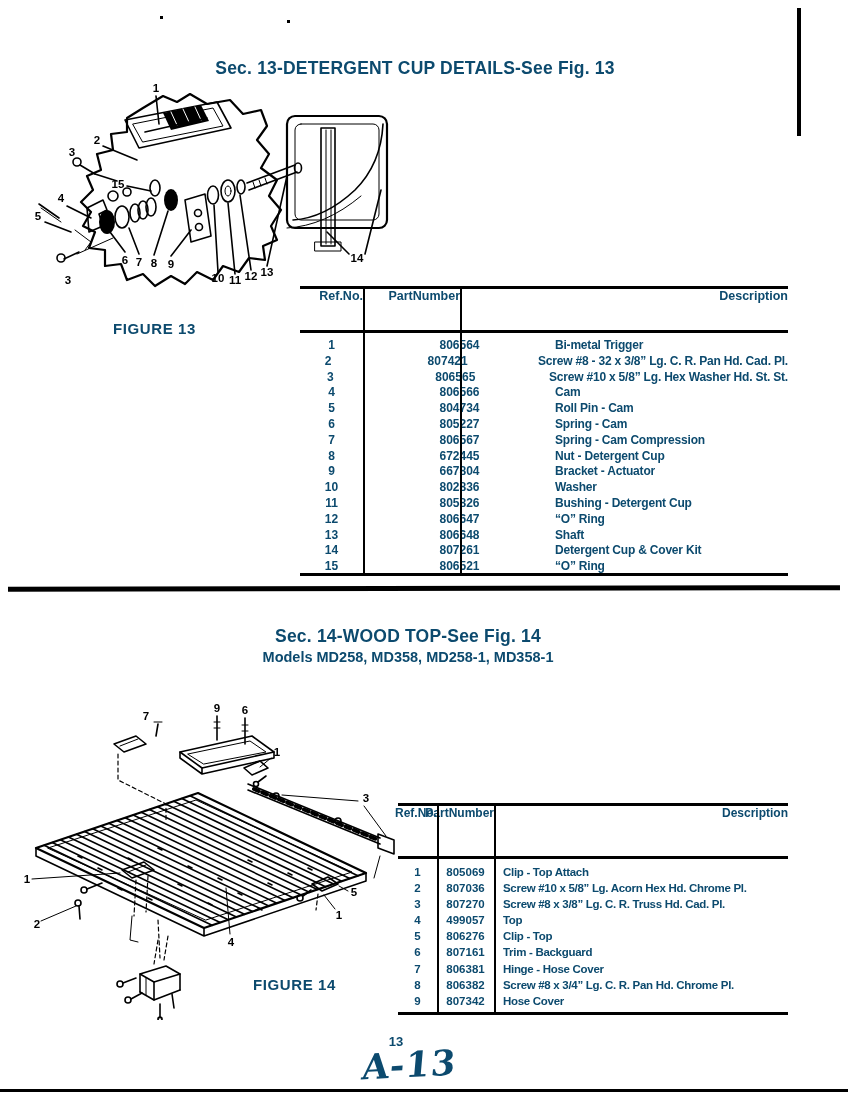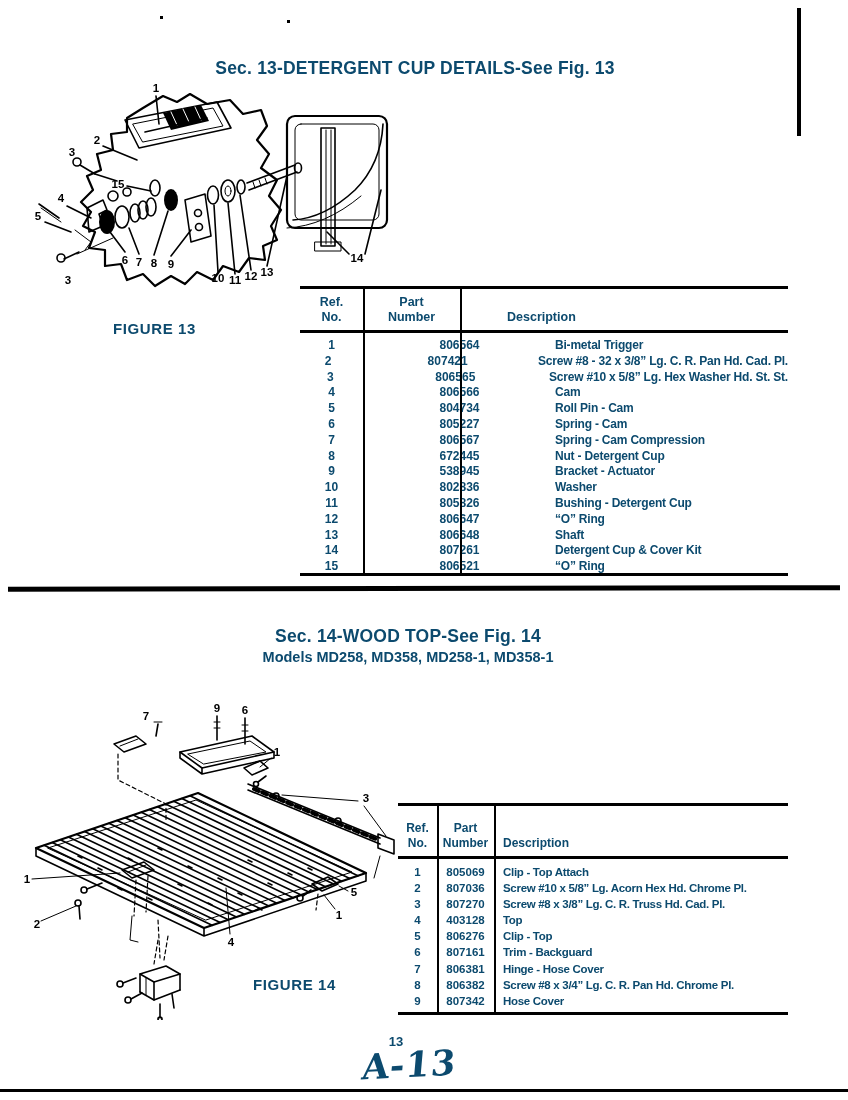--- a/index.html
+++ b/index.html
@@ -15,21 +15,21 @@
   .subtitle {
     font-weight:bold; font-size:14.5px; text-align:center; width:816px; left:0;
   }
   .figcap { font-weight:bold; font-size:15px; letter-spacing:0.6px; }
   .rule-h { background:#000; }
 
   
   .ptable { position:absolute; border-top:3px solid #000; border-bottom:3px solid #000; box-sizing:border-box; }
   .ptable .vline { position:absolute; top:0; bottom:0; width:2px; background:#000; }
   .ptable .head { display:flex; border-bottom:3px solid #000; box-sizing:border-box; font-weight:bold; }
-  .ptable .hcell { display:flex; flex-direction:column; justify-content:flex-end; text-align:center; line-height:15px; padding-bottom:5px; }
+  .ptable .hcell { display:flex; justify-content:flex-end; text-align:center; line-height:15px; padding-bottom:5px; }
   .ptable .rows { padding-top:5px; }
   .ptable .row { display:flex; font-weight:bold; }
 
   .t1 { font-size:12.5px; }
   .t1 .head { height:44px; }
   .t1 .hcell.c1 { width:63px; }
   .t1 .hcell.c2 { width:97px; }
   .t1 .hcell.c3 { flex:1; text-align:left; padding-left:47px; }
   .t1 .row { height:15.8px; line-height:15.8px; font-size:12px; }
   .t1 .ref  { width:63px; text-align:center; }
@@ -243,21 +243,21 @@
           <span class="part">806567</span>
           <span class="desc">Spring - Cam Compression</span>
         </div>
       <div class="row">
           <span class="ref">8</span>
           <span class="part">672445</span>
           <span class="desc">Nut - Detergent Cup</span>
         </div>
       <div class="row">
           <span class="ref">9</span>
-          <span class="part">538945</span>
+          <span class="part">667804</span>
           <span class="desc">Bracket - Actuator</span>
         </div>
       <div class="row">
           <span class="ref">10</span>
           <span class="part">802836</span>
           <span class="desc">Washer</span>
         </div>
       <div class="row">
           <span class="ref">11</span>
           <span class="part">805826</span>
@@ -464,21 +464,21 @@
           <span class="part">807036</span>
           <span class="desc">Screw #10 x 5/8” Lg. Acorn Hex Hd. Chrome Pl.</span>
         </div>
       <div class="row">
           <span class="ref">3</span>
           <span class="part">807270</span>
           <span class="desc">Screw #8 x 3/8” Lg. C. R. Truss Hd. Cad. Pl.</span>
         </div>
       <div class="row">
           <span class="ref">4</span>
-          <span class="part">403128</span>
+          <span class="part">499057</span>
           <span class="desc">Top</span>
         </div>
       <div class="row">
           <span class="ref">5</span>
           <span class="part">806276</span>
           <span class="desc">Clip - Top</span>
         </div>
       <div class="row">
           <span class="ref">6</span>
           <span class="part">807161</span>

